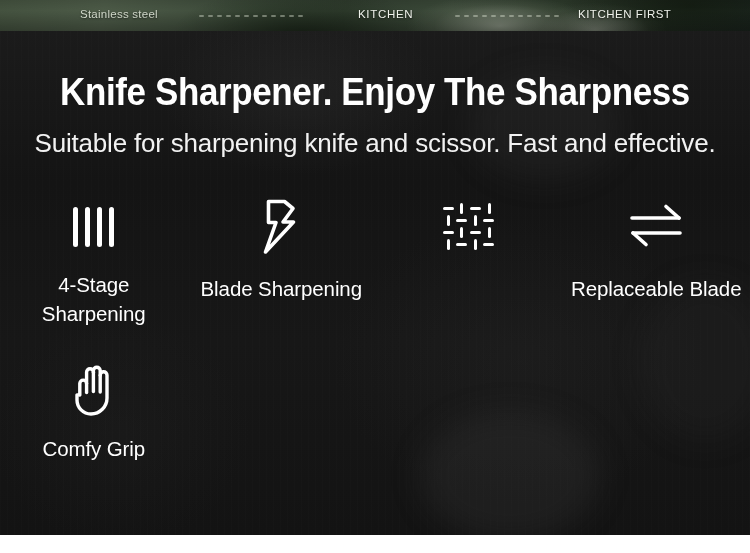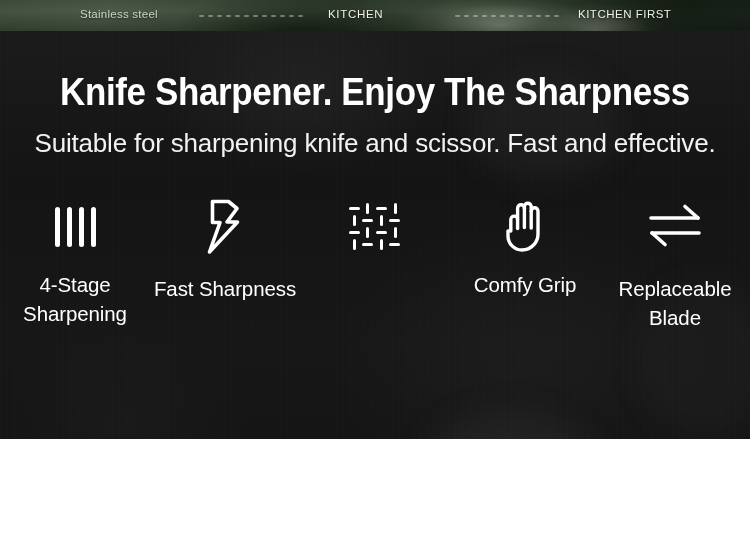--- a/index.html
+++ b/index.html
@@ -7,21 +7,21 @@
 
   html, body {
     width:750px; height:553px;
     background:#ffffff;
     font-family:"Liberation Sans", sans-serif;
     overflow:hidden;
   }
 
   #page {
     position:relative;
-    width:750px; height:439px;
+    width:750px; height:553px;
     background:#151515;
     overflow:hidden;
   }
 
   
   .top-banner {
     position:absolute; top:0; left:0;
     width:750px; height:31px;
     overflow:hidden;
     background:#3d4a3c;
@@ -43,21 +43,21 @@
     position:absolute; inset:0;
     display:flex; align-items:center;
   }
   .banner-text {
     font-size:11.5px;
     letter-spacing:.25px;
     white-space:nowrap;
     text-shadow:0 1px 2px rgba(0,0,0,.55);
   }
   .bt-1 { position:absolute; left:80px; top:8px; color:#cfd6c8; }
-  .bt-2 { position:absolute; left:328px; top:8px; color:#eef1ea; letter-spacing:.7px; }
+  .bt-2 { position:absolute; left:358px; top:8px; color:#eef1ea; letter-spacing:.7px; }
   .bt-3 { position:absolute; left:578px; top:8px; color:#eef1ea; letter-spacing:.5px; }
 
   .dots {
     position:absolute; top:13px;
     height:5px;
     display:flex; align-items:center; gap:4px;
   }
   .dots span {
     display:block;
     width:5px; height:2px;
@@ -127,21 +127,21 @@
     letter-spacing:-.2px;
     white-space:nowrap;
   }
 
   
   .grid {
     position:absolute;
     top:186px; left:0;
     width:750px; height:330px;
     display:grid;
-    grid-template-columns:repeat(5,1fr);
+    grid-template-columns:repeat(4,1fr);
     grid-template-rows:164px 166px;
   }
   .cell {
     position:relative;
     display:flex;
     flex-direction:column;
     align-items:center;
   }
   .cell .ico {
     height:62px;
@@ -256,21 +256,21 @@
     </div>
 
 
     <div class="cell cell-2">
       <div class="ico">
         <svg width="44" height="58" viewBox="0 0 44 58" fill="none" stroke="#ffffff" stroke-width="3.6" stroke-linecap="round" stroke-linejoin="round">
           <path d="M25.5 3.5 L9.5 3.5 L9.5 24.5 L17.0 24.5 L6.5 54.0
                    L34.5 24.0 L24.0 24.0 L34.0 10.5 Z"></path>
         </svg>
       </div>
-      <div class="label">Fast Sharpness</div>
+      <div class="label">Blade Sharpening</div>
     </div>
 
     <div class="cell cell-3">
       <div class="ico">
         <div class="weave">
 
           <i class="wh" style="left:0px;  top:3.5px;"></i>
           <i class="wv" style="left:17px; top:0px;"></i>
           <i class="wh" style="left:27px; top:3.5px;"></i>
           <i class="wv" style="left:45px; top:0px;"></i>
@@ -284,20 +284,34 @@
           <i class="wv" style="left:17px; top:24px;"></i>
           <i class="wh" style="left:27px; top:27.5px;"></i>
           <i class="wv" style="left:45px; top:24px;"></i>
 
           <i class="wv" style="left:3.8px; top:36px;"></i>
           <i class="wh" style="left:13px;  top:39.5px;"></i>
           <i class="wv" style="left:31px;  top:36px;"></i>
           <i class="wh" style="left:40px;  top:39.5px;"></i>
         </div>
       </div>
+    </div>
+
+    <div class="cell cell-5">
+      <div class="ico">
+        <svg width="58" height="48" viewBox="0 0 58 48" fill="none" stroke="#ffffff" stroke-width="3.6" stroke-linecap="round" stroke-linejoin="round">
+
+          <path d="M5.0 15.0 L52.0 15.0"></path>
+          <path d="M39.0 3.5 L52.0 15.0"></path>
+
+          <path d="M53.0 30.0 L6.0 30.0"></path>
+          <path d="M19.0 41.5 L6.0 30.0"></path>
+        </svg>
+      </div>
+      <div class="label">Replaceable Blade</div>
     </div>
 
     <div class="cell cell-4">
       <div class="ico">
         <svg width="50" height="58" viewBox="0 0 50 58" fill="none" stroke="#ffffff" stroke-width="3.4" stroke-linecap="round" stroke-linejoin="round">
           <path d="M10.8 33.0 L10.8 21.5
                    A3.4 3.4 0 0 1 17.6 21.5
                    L17.6 10.2
                    A3.4 3.4 0 0 1 24.4 10.2
                    L24.4 8.6
@@ -310,30 +324,16 @@
                    L8.0 33.0
                    A2.8 2.8 0 0 1 10.8 33.0 Z"></path>
           <path d="M17.6 21.5 L17.6 30.5"></path>
           <path d="M24.4 10.2 L24.4 29.5"></path>
           <path d="M31.2 13.2 L31.2 30.0"></path>
         </svg>
       </div>
       <div class="label">Comfy Grip</div>
     </div>
 
-    <div class="cell cell-5">
-      <div class="ico">
-        <svg width="58" height="48" viewBox="0 0 58 48" fill="none" stroke="#ffffff" stroke-width="3.6" stroke-linecap="round" stroke-linejoin="round">
-
-          <path d="M5.0 15.0 L52.0 15.0"></path>
-          <path d="M39.0 3.5 L52.0 15.0"></path>
-
-          <path d="M53.0 30.0 L6.0 30.0"></path>
-          <path d="M19.0 41.5 L6.0 30.0"></path>
-        </svg>
-      </div>
-      <div class="label">Replaceable Blade</div>
-    </div>
-
   </div>
 
   <div class="bottom-strip"></div>
 </div>
 
 </body></html>

